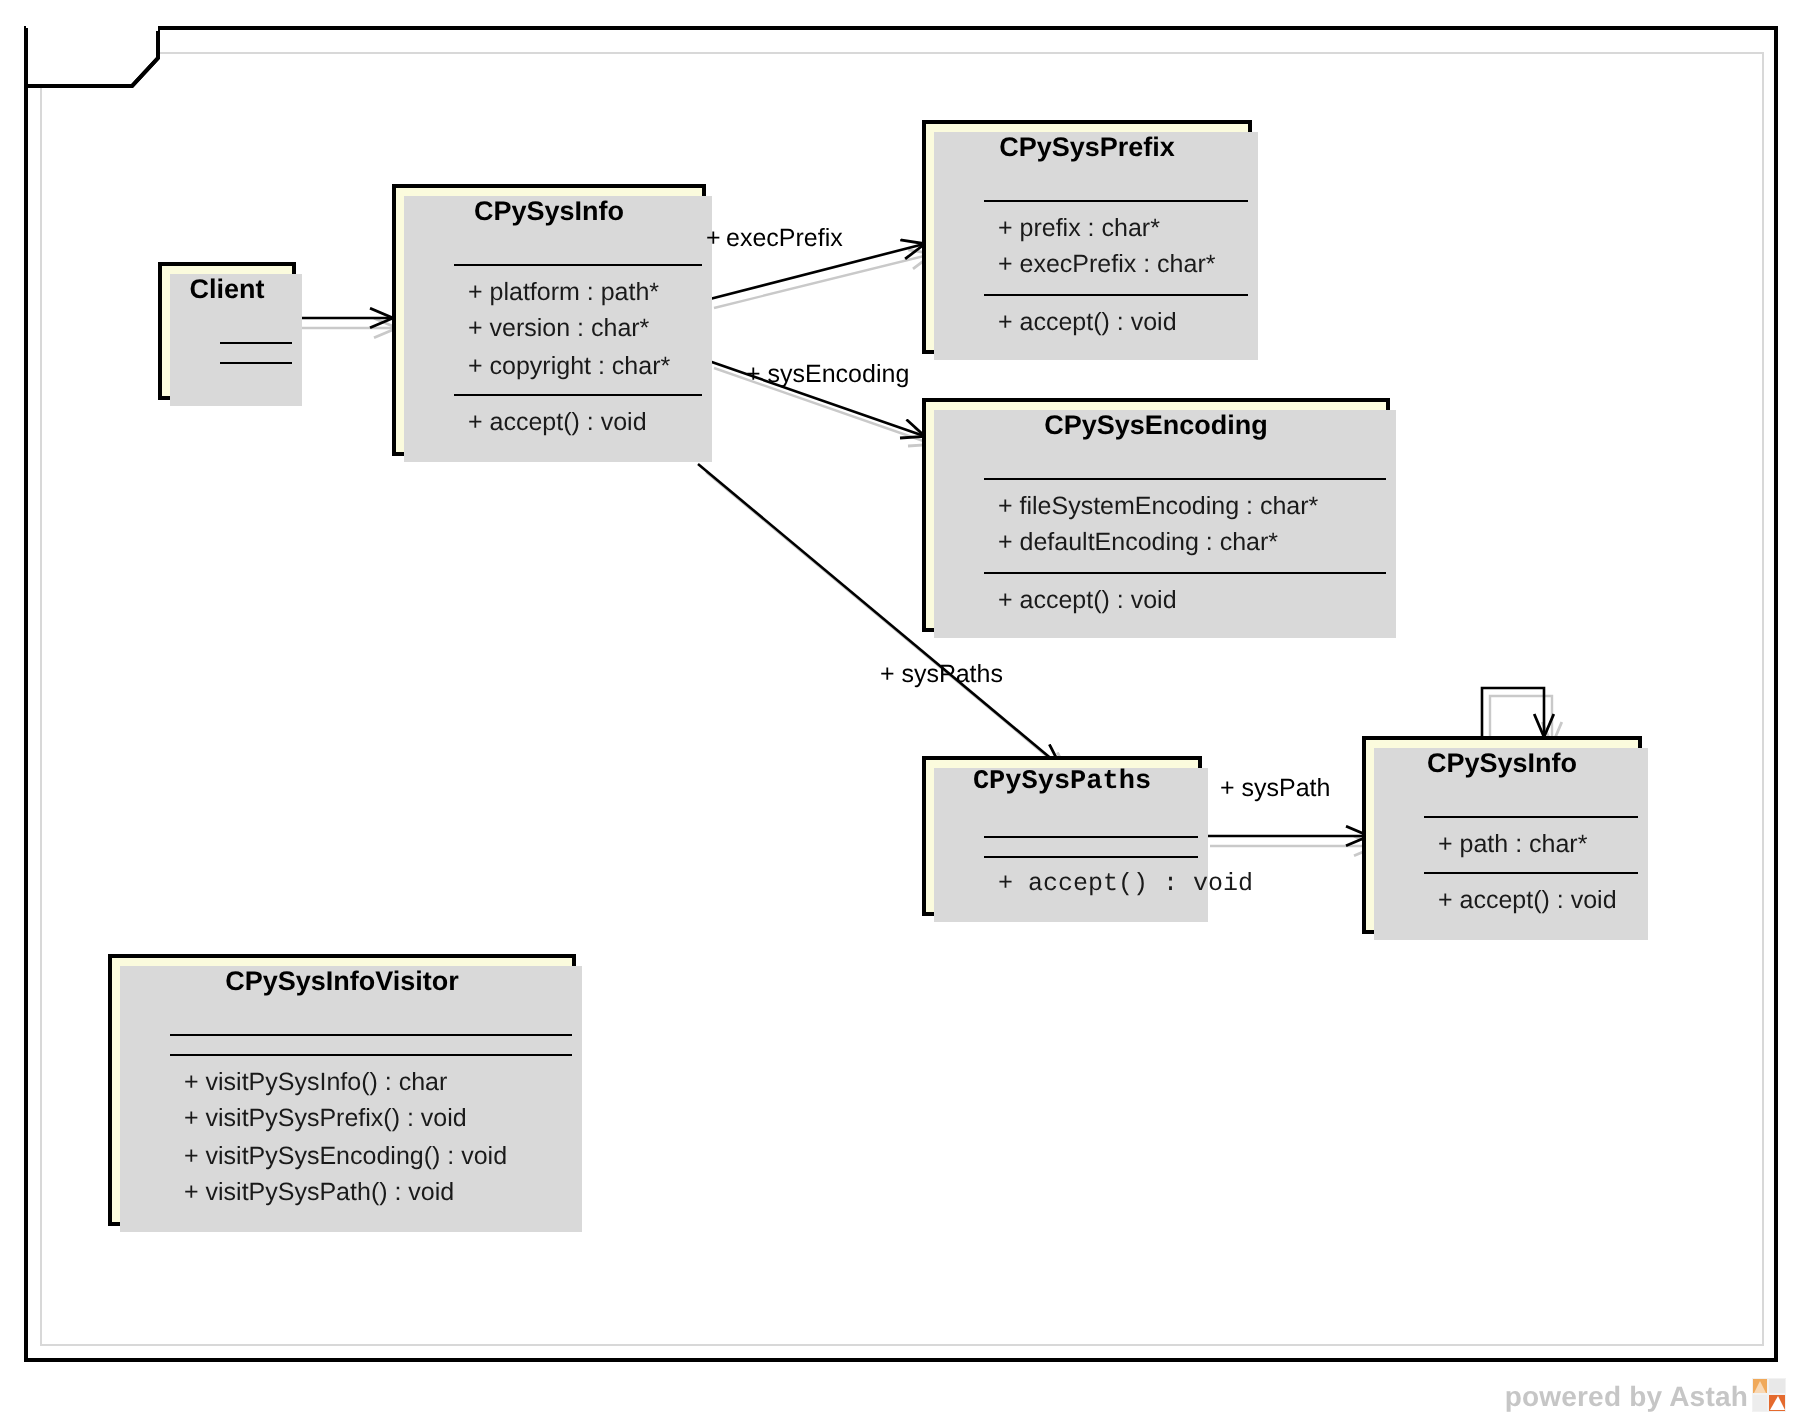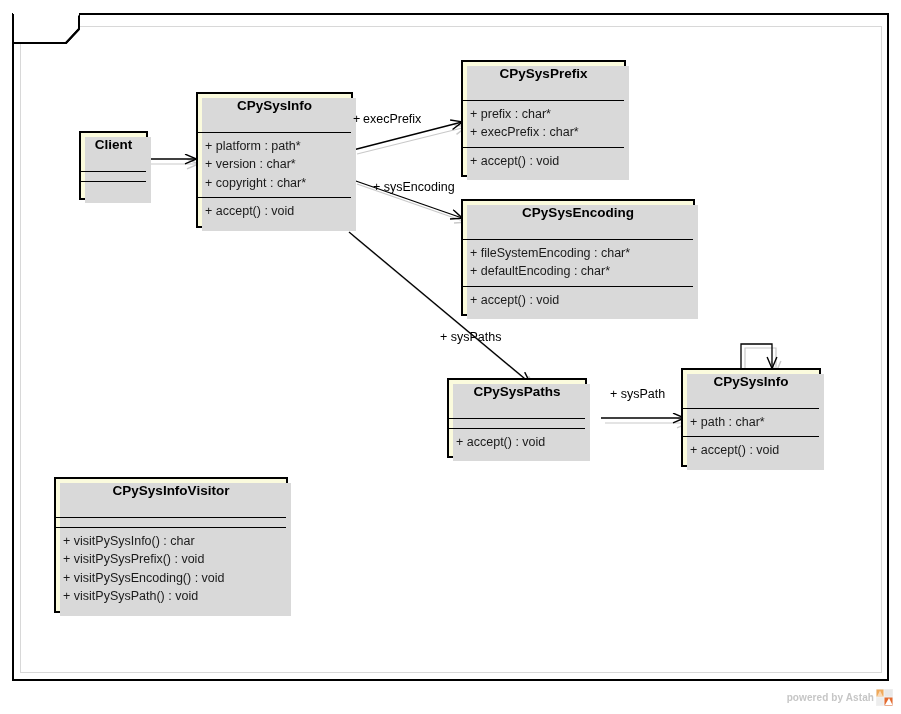--- a/index.html
+++ b/index.html
@@ -82,20 +82,21 @@
   }
   .cls-sep {
     border-top: 1px solid #000000;
   }
   .cls-compartment {
     padding: 4px 7px 5px 7px;
     font-size: 12.5px;
     color: #1a1a1a;
     line-height: 1.48;
     white-space: nowrap;
+    margin-left: 29px;
   }
   .cls-compartment.empty {
     padding: 0;
     height: 9px;
   }
   .cls-compartment.empty-tall {
     padding: 0;
     height: 16px;
   }
   .cls-member {
@@ -116,21 +117,21 @@
   .watermark {
     position: absolute;
     right: 8px;
     bottom: 8px;
     display: flex;
     align-items: center;
     gap: 2px;
     z-index: 10;
   }
   .watermark-text {
-    font-size: 10px;
+    font-size: 14px;
     color: #c6c6c6;
     font-weight: bold;
     letter-spacing: 0.1px;
   }
   .watermark-logo {
     width: 17px;
     height: 17px;
     position: relative;
     display: inline-block;
   }
@@ -238,21 +239,21 @@
     <div class="cls-name">CPySysEncoding</div>
     <div class="cls-compartment cls-sep">
       <div class="cls-member">+ fileSystemEncoding : char*</div>
       <div class="cls-member">+ defaultEncoding : char*</div>
     </div>
     <div class="cls-compartment cls-sep">
       <div class="cls-member">+ accept() : void</div>
     </div>
   </div>
 
-  <div class="uml-class" style="left:447px; top:378px; width:140px;">
+  <div class="uml-class" style="left:461px; top:378px; width:140px;font-family:Liberation Mono, monospace;">
     <div class="cls-name">CPySysPaths</div>
     <div class="cls-compartment cls-sep empty"></div>
     <div class="cls-compartment cls-sep">
       <div class="cls-member">+ accept() : void</div>
     </div>
   </div>
 
   <div class="uml-class" style="left:681px; top:368px; width:140px;">
     <div class="cls-name">CPySysInfo</div>
     <div class="cls-compartment cls-sep">

